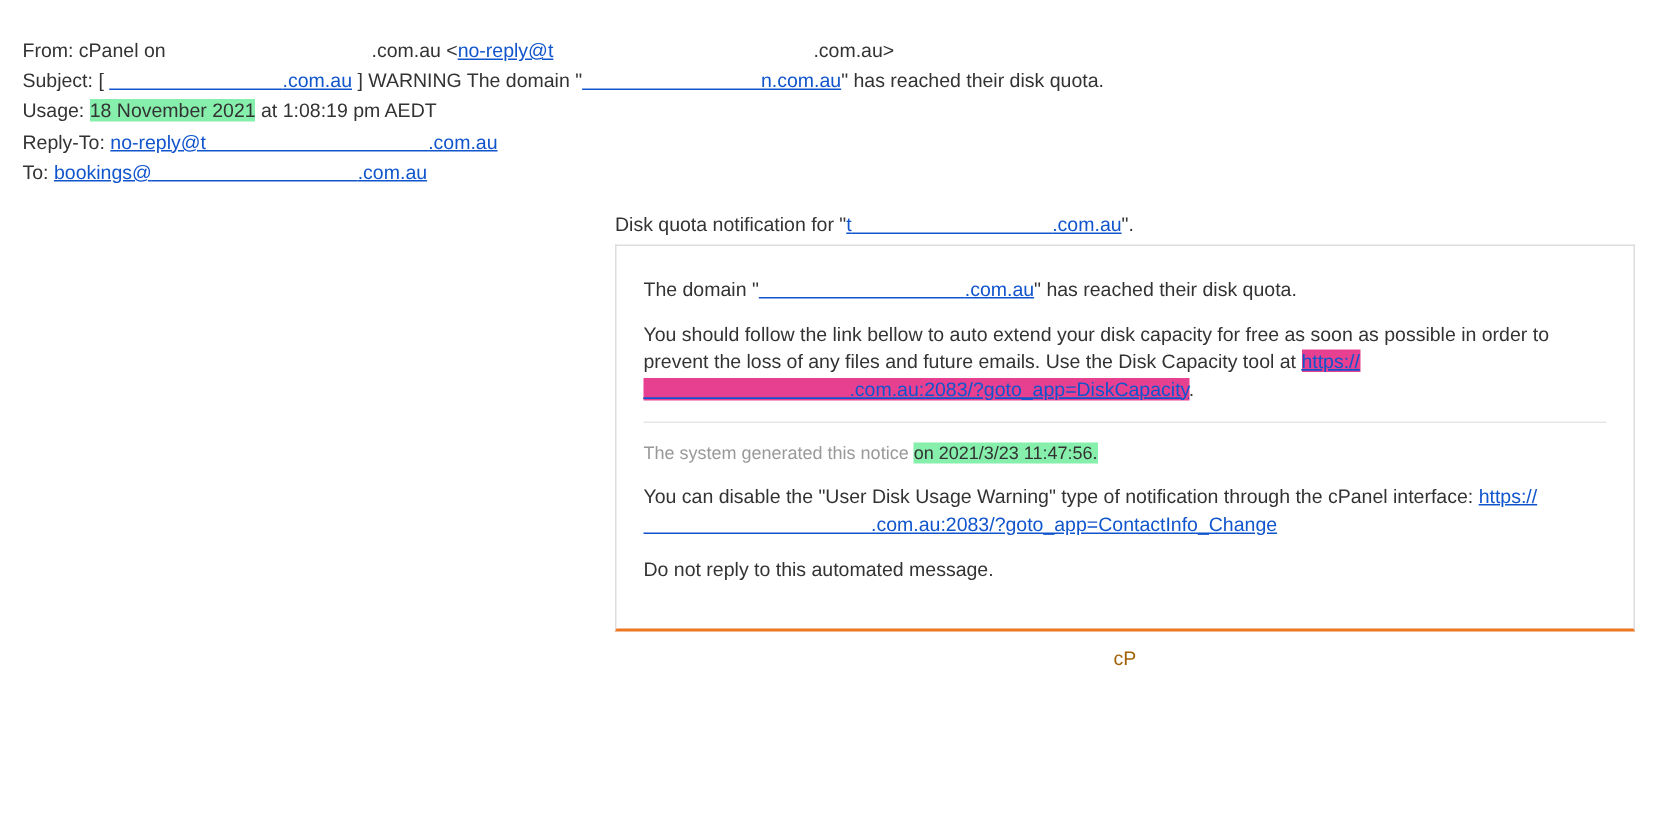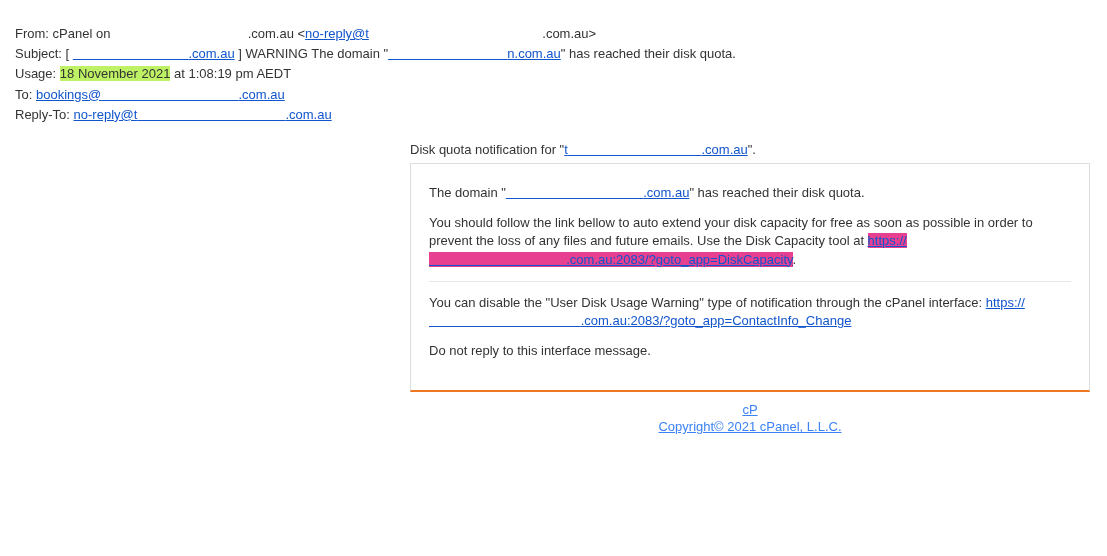--- a/index.html
+++ b/index.html
@@ -17,21 +17,21 @@
       line-height: 1.4;
     }
     .label {
       font-weight: normal;
     }
     a, .link {
       color: #1155cc;
       text-decoration: underline;
     }
     .highlight-yellow {
-      background-color: #bef264;
+      background-color: #86efac;
     }
     .highlight-magenta {
       background-color: #e84090;
       color: #1155cc;
       text-decoration: underline;
       padding: 0;
     }
     .body-wrap {
       margin-left: 395px;
       margin-top: 18px;
@@ -56,22 +56,21 @@
       margin: 12px 0;
     }
     .notice {
       color: #999;
       font-size: 12px;
     }
     .footer {
       text-align: center;
       margin-top: 10px;
       font-size: 13px;
-      color: #3b82f6;
-      text-decoration: underline;
+      color: #a16207;
     }
     .footer .brand {
       margin-bottom: 2px;
     }
   </style>
 </head>
 <body>
 
 <div class="header-block">
 
@@ -81,25 +80,25 @@
 
   <div class="header-line">
     <span class="label">Subject:</span><span> [ </span><a href="#" class="link">&nbsp;&nbsp;&nbsp;&nbsp;&nbsp;&nbsp;&nbsp;&nbsp;&nbsp;&nbsp;&nbsp;&nbsp;&nbsp;&nbsp;&nbsp;&nbsp;&nbsp;&nbsp;&nbsp;&nbsp;&nbsp;&nbsp;&nbsp;&nbsp;&nbsp;&nbsp;&nbsp;&nbsp;&nbsp;&nbsp;&nbsp;&nbsp;<span>.com.au</span></a><span> ] WARNING The domain "</span><a href="#" class="link">&nbsp;&nbsp;&nbsp;&nbsp;&nbsp;&nbsp;&nbsp;&nbsp;&nbsp;&nbsp;&nbsp;&nbsp;&nbsp;&nbsp;&nbsp;&nbsp;&nbsp;&nbsp;&nbsp;&nbsp;&nbsp;&nbsp;&nbsp;&nbsp;&nbsp;&nbsp;&nbsp;&nbsp;&nbsp;&nbsp;&nbsp;&nbsp;&nbsp;<span>n.com.au</span></a><span>" has reached their disk quota.</span>
   </div>
 
   <div class="header-line">
     <span class="label">Usage:</span> <span class="highlight-yellow">18 November 2021</span><span> at 1:08:19 pm AEDT</span>
   </div>
 
   <div class="header-line">
-    <span class="label">To:</span> <a href="#" class="link"><span>bookings@</span>&nbsp;&nbsp;&nbsp;&nbsp;&nbsp;&nbsp;&nbsp;&nbsp;&nbsp;&nbsp;&nbsp;&nbsp;&nbsp;&nbsp;&nbsp;&nbsp;&nbsp;&nbsp;&nbsp;&nbsp;&nbsp;&nbsp;&nbsp;&nbsp;&nbsp;&nbsp;&nbsp;&nbsp;&nbsp;&nbsp;&nbsp;&nbsp;&nbsp;&nbsp;&nbsp;&nbsp;&nbsp;&nbsp;<span>.com.au</span></a>
+    <span class="label">Reply-To:</span> <a href="#" class="link"><span>no-reply@t</span>&nbsp;&nbsp;&nbsp;&nbsp;&nbsp;&nbsp;&nbsp;&nbsp;&nbsp;&nbsp;&nbsp;&nbsp;&nbsp;&nbsp;&nbsp;&nbsp;&nbsp;&nbsp;&nbsp;&nbsp;&nbsp;&nbsp;&nbsp;&nbsp;&nbsp;&nbsp;&nbsp;&nbsp;&nbsp;&nbsp;&nbsp;&nbsp;&nbsp;&nbsp;&nbsp;&nbsp;&nbsp;&nbsp;&nbsp;&nbsp;&nbsp;<span>.com.au</span></a>
   </div>
 
   <div class="header-line">
-    <span class="label">Reply-To:</span> <a href="#" class="link"><span>no-reply@t</span>&nbsp;&nbsp;&nbsp;&nbsp;&nbsp;&nbsp;&nbsp;&nbsp;&nbsp;&nbsp;&nbsp;&nbsp;&nbsp;&nbsp;&nbsp;&nbsp;&nbsp;&nbsp;&nbsp;&nbsp;&nbsp;&nbsp;&nbsp;&nbsp;&nbsp;&nbsp;&nbsp;&nbsp;&nbsp;&nbsp;&nbsp;&nbsp;&nbsp;&nbsp;&nbsp;&nbsp;&nbsp;&nbsp;&nbsp;&nbsp;&nbsp;<span>.com.au</span></a>
+    <span class="label">To:</span> <a href="#" class="link"><span>bookings@</span>&nbsp;&nbsp;&nbsp;&nbsp;&nbsp;&nbsp;&nbsp;&nbsp;&nbsp;&nbsp;&nbsp;&nbsp;&nbsp;&nbsp;&nbsp;&nbsp;&nbsp;&nbsp;&nbsp;&nbsp;&nbsp;&nbsp;&nbsp;&nbsp;&nbsp;&nbsp;&nbsp;&nbsp;&nbsp;&nbsp;&nbsp;&nbsp;&nbsp;&nbsp;&nbsp;&nbsp;&nbsp;&nbsp;<span>.com.au</span></a>
   </div>
 
 </div>
 
 <div class="body-wrap">
 
   <div class="intro">
     <span>Disk quota notification for "</span><a href="#" class="link"><span>t</span>&nbsp;&nbsp;&nbsp;&nbsp;&nbsp;&nbsp;&nbsp;&nbsp;&nbsp;&nbsp;&nbsp;&nbsp;&nbsp;&nbsp;&nbsp;&nbsp;&nbsp;&nbsp;&nbsp;&nbsp;&nbsp;&nbsp;&nbsp;&nbsp;&nbsp;&nbsp;&nbsp;&nbsp;&nbsp;&nbsp;&nbsp;&nbsp;&nbsp;&nbsp;&nbsp;&nbsp;&nbsp;<span>.com.au</span></a><span>".</span>
   </div>
 
@@ -109,27 +108,29 @@
       <span>The domain "</span><a href="#" class="link">&nbsp;&nbsp;&nbsp;&nbsp;&nbsp;&nbsp;&nbsp;&nbsp;&nbsp;&nbsp;&nbsp;&nbsp;&nbsp;&nbsp;&nbsp;&nbsp;&nbsp;&nbsp;&nbsp;&nbsp;&nbsp;&nbsp;&nbsp;&nbsp;&nbsp;&nbsp;&nbsp;&nbsp;&nbsp;&nbsp;&nbsp;&nbsp;&nbsp;&nbsp;&nbsp;&nbsp;&nbsp;&nbsp;<span>.com.au</span></a><span>" has reached their disk quota.</span>
     </p>
 
 
     <p>
       <span>You should follow the link bellow to auto extend your disk capacity for free as soon as possible in order to prevent the loss of any files and future emails. Use the Disk Capacity tool at </span><span class="highlight-magenta"><a href="#" class="link" style="color:#1155cc"><span>https://</span><br>&nbsp;&nbsp;&nbsp;&nbsp;&nbsp;&nbsp;&nbsp;&nbsp;&nbsp;&nbsp;&nbsp;&nbsp;&nbsp;&nbsp;&nbsp;&nbsp;&nbsp;&nbsp;&nbsp;&nbsp;&nbsp;&nbsp;&nbsp;&nbsp;&nbsp;&nbsp;&nbsp;&nbsp;&nbsp;&nbsp;&nbsp;&nbsp;&nbsp;&nbsp;&nbsp;&nbsp;&nbsp;&nbsp;<span>.com.au:2083/?goto_app=DiskCapacity</span></a></span><span>.</span>
     </p>
 
     <hr class="thin">
 
+    <p class="notice">
+      <span>The system generated this notice </span><span class="highlight-yellow" style="color:#333">on 2021/3/23 11:47:56.</span>
+    </p>
 
     <p>
       <span>You can disable the "User Disk Usage Warning" type of notification through the cPanel interface: </span><a href="#" class="link"><span>https://</span><br>&nbsp;&nbsp;&nbsp;&nbsp;&nbsp;&nbsp;&nbsp;&nbsp;&nbsp;&nbsp;&nbsp;&nbsp;&nbsp;&nbsp;&nbsp;&nbsp;&nbsp;&nbsp;&nbsp;&nbsp;&nbsp;&nbsp;&nbsp;&nbsp;&nbsp;&nbsp;&nbsp;&nbsp;&nbsp;&nbsp;&nbsp;&nbsp;&nbsp;&nbsp;&nbsp;&nbsp;&nbsp;&nbsp;&nbsp;&nbsp;&nbsp;&nbsp;<span>.com.au:2083/?goto_app=ContactInfo_Change</span></a>
     </p>
 
-    <p>Do not reply to this interface message.</p>
+    <p>Do not reply to this automated message.</p>
 
   </div>
 
   <div class="footer">
     <div class="brand">cP</div>
-    <div>Copyright© 2021 cPanel, L.L.C.</div>
   </div>
 
 </div>
 
 </body></html>

